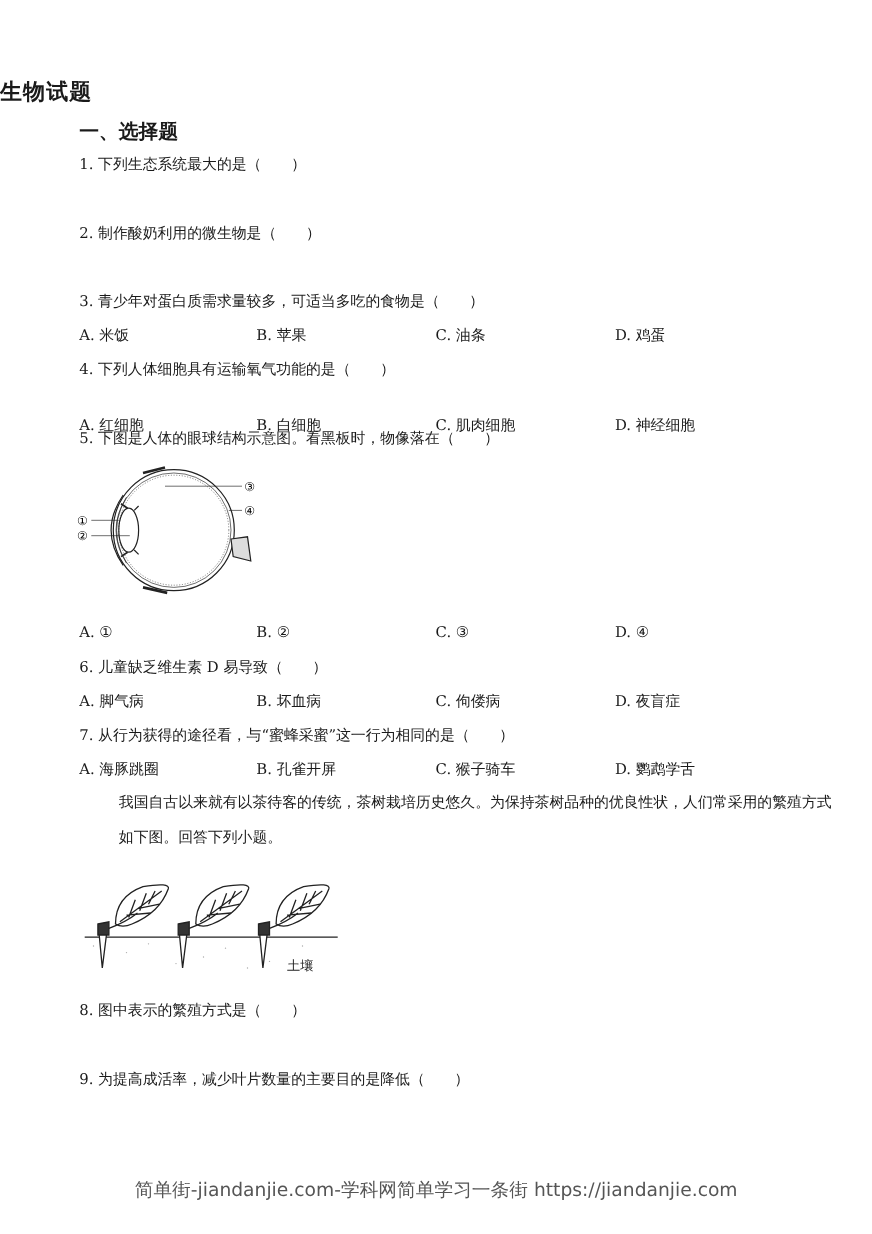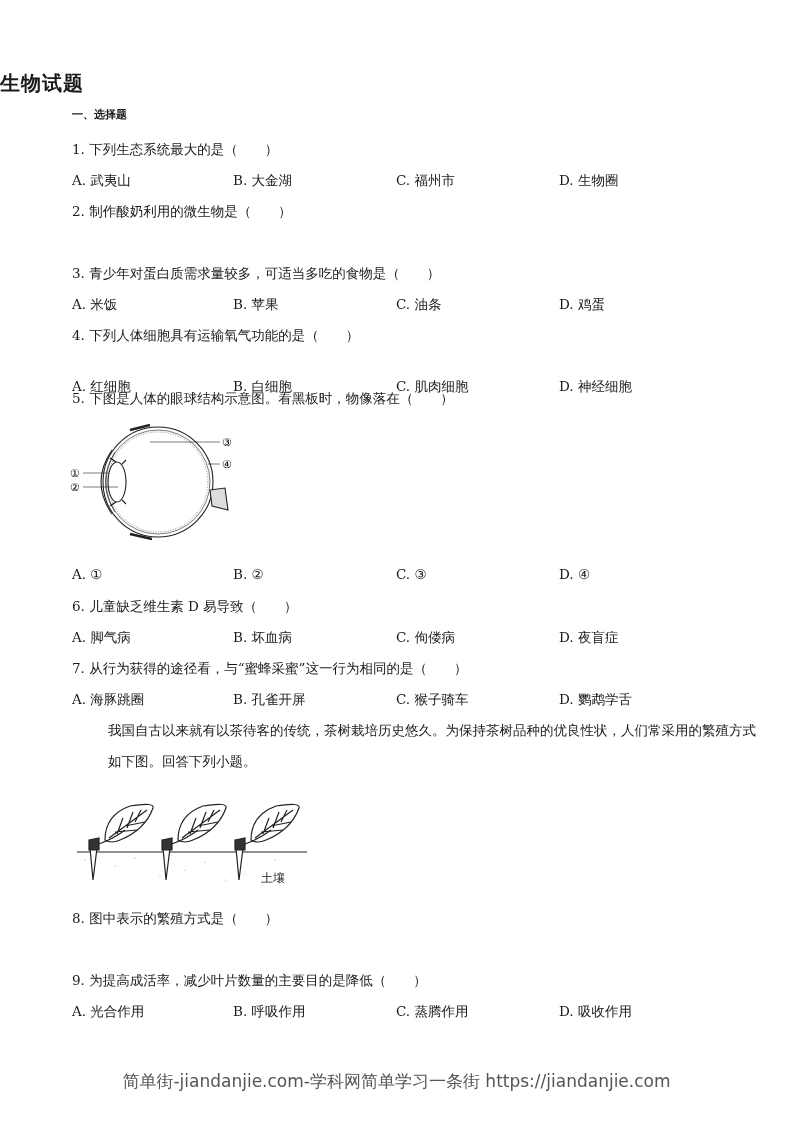--- a/index.html
+++ b/index.html
@@ -2,47 +2,41 @@
 <html><head>
 <meta charset="utf-8">
 <style>
   html, body { margin: 0; padding: 0; background: #ffffff; }
   body { width: 793px; height: 1122px; position: relative; overflow: hidden;
          font-family: "DejaVu Serif", "Liberation Serif", serif; color: #1a1a1a; }
   .page { position: absolute; left: 0; top: 0; width: 793px; height: 1122px; }
   .title { position: absolute; left: 0; width: 793px; top: 70px; text-align: left;
            font-family: "DejaVu Sans", sans-serif; font-weight: bold; font-size: 20px; letter-spacing: 1px; }
   .section { position: absolute; left: 72px; top: 107px; font-family: "DejaVu Sans", sans-serif;
-             font-weight: bold; font-size: 11px; }
+             font-weight: bold; font-size: 18px; }
   .line { position: absolute; left: 72px; font-size: 13.5px; white-space: nowrap; }
   .opts { position: absolute; left: 72px; width: 660px; height: 20px; font-size: 13.5px; }
   .opt { position: absolute; top: 0; white-space: nowrap; }
   .opt:nth-child(1) { left: 0; }
   .opt:nth-child(2) { left: 161px; }
   .opt:nth-child(3) { left: 324px; }
   .opt:nth-child(4) { left: 487px; }
   .para { position: absolute; left: 72px; width: 650px; font-size: 13.5px; line-height: 31px; margin-left: 36px; }
   .fig { position: absolute; }
   .footer { position: absolute; left: 0; width: 793px; top: 1070px; text-align: center;
             font-family: "DejaVu Sans", sans-serif; font-size: 17px; color: #555555; }
 </style>
 </head>
 <body>
 
 <div class="page">
   <div class="title">生物试题</div>
   <div class="section">一、选择题</div>
 
   <div class="line" style="top:141px">1. 下列生态系统最大的是（　　）</div>
-  <div class="opts" style="top:172px">
-    <span class="opt">A. 武夷山</span>
-    <span class="opt">B. 大金湖</span>
-    <span class="opt">C. 福州市</span>
-    <span class="opt">D. 生物圈</span>
-  </div>
 
   <div class="line" style="top:203px">2. 制作酸奶利用的微生物是（　　）</div>
 
   <div class="line" style="top:265px">3. 青少年对蛋白质需求量较多，可适当多吃的食物是（　　）</div>
   <div class="opts" style="top:296px">
     <span class="opt">A. 米饭</span>
     <span class="opt">B. 苹果</span>
     <span class="opt">C. 油条</span>
     <span class="opt">D. 鸡蛋</span>
   </div>
@@ -141,21 +135,15 @@
       <circle cx="200" cy="60" r="0.6"></circle>
         <circle cx="85" cy="76" r="0.6"></circle>
         <circle cx="150" cy="80" r="0.6"></circle>
     </g>
     <text x="186" y="82" font-size="12" fill="#222">土壤</text>
   </svg>
 
   <div class="line" style="top:910px">8. 图中表示的繁殖方式是（　　）</div>
 
   <div class="line" style="top:972px">9. 为提高成活率，减少叶片数量的主要目的是降低（　　）</div>
-  <div class="opts" style="top:1003px">
-    <span class="opt">A. 光合作用</span>
-    <span class="opt">B. 呼吸作用</span>
-    <span class="opt">C. 蒸腾作用</span>
-    <span class="opt">D. 吸收作用</span>
-  </div>
 
   <div class="footer">简单街-jiandanjie.com-学科网简单学习一条街 https://jiandanjie.com</div>
 </div>
 
 </body></html>

